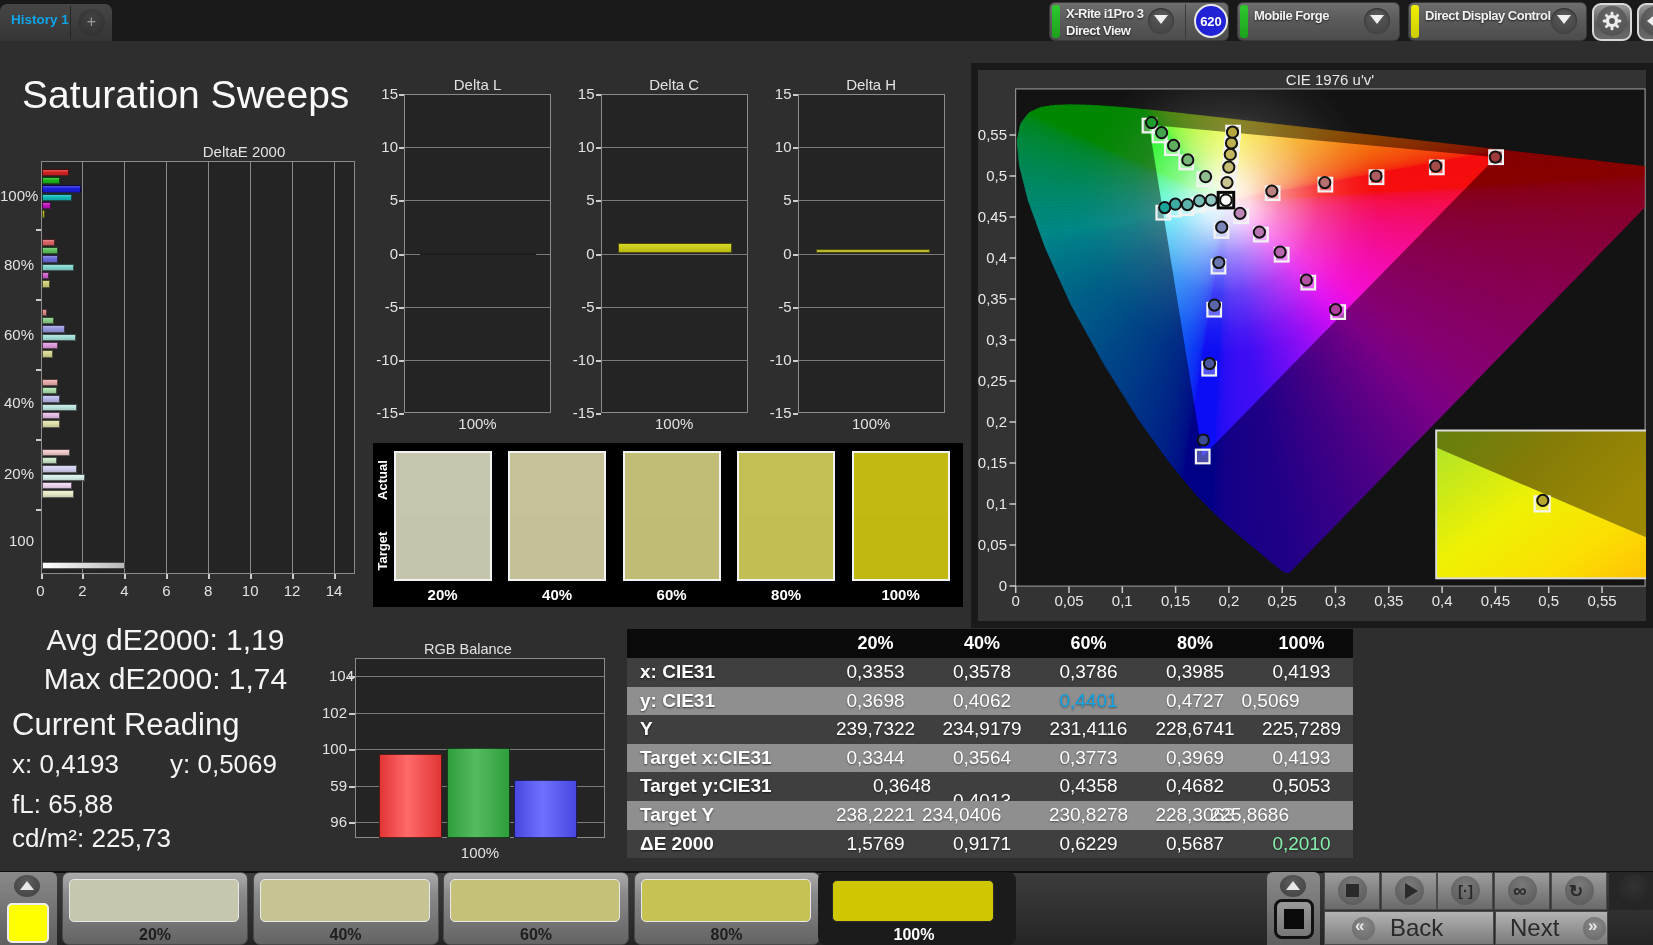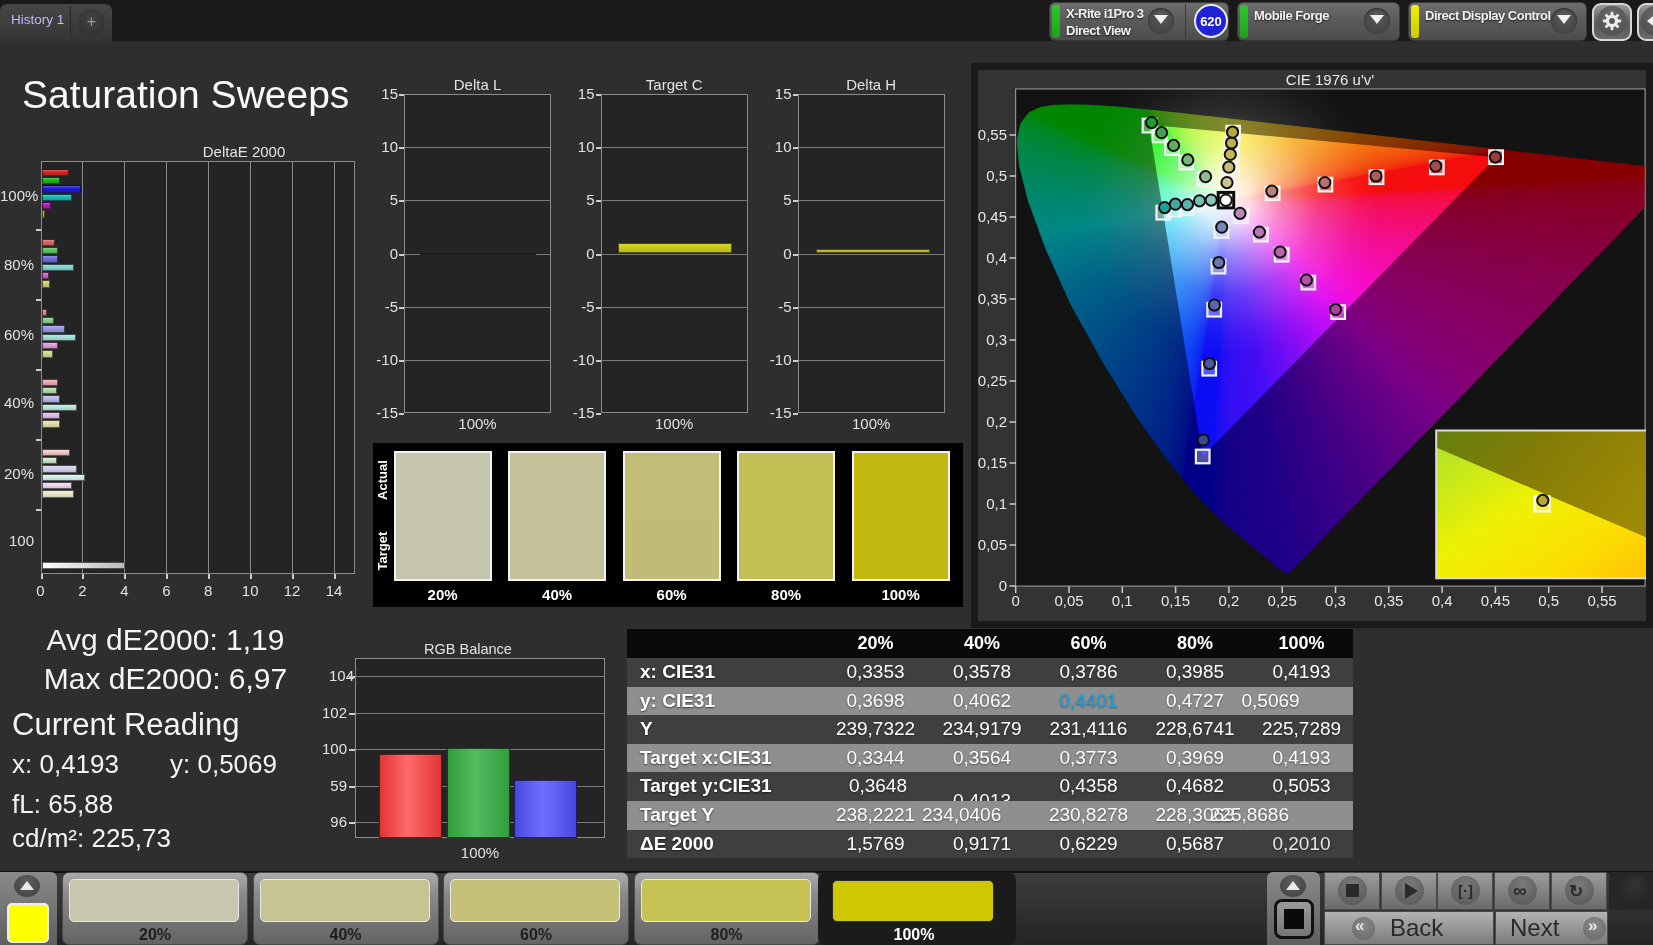--- a/index.html
+++ b/index.html
@@ -8,21 +8,21 @@
 .plot { position:absolute; background:#242424; border:1px solid #8c8c8c; }
 .gridv { position:absolute; width:1px; background:#8a8a8a; }
 .gridh { position:absolute; height:1px; background:#7a7a7a; }
 .bar { position:absolute; border:1px solid rgba(0,0,0,0.6); }
 </style></head>
 <body>
 
 <div class="abs" style="left:0;top:0;width:1653px;height:41px;background:#191919"></div>
 <div class="abs" style="left:0;top:4px;width:112px;height:37px;background:linear-gradient(#464646,#353535);border-radius:7px 7px 0 0"></div>
 <div class="abs" style="left:70px;top:6px;width:1px;height:33px;background:#262626"></div>
-<div class="abs" style="left:11px;top:12px;color:#c4b5fd;font-size:13.5px;font-weight:normal">History 1</div>
+<div class="abs" style="left:11px;top:12px;color:#0ea5e9;font-size:13.5px;font-weight:bold">History 1</div>
 <div class="abs" style="left:78px;top:9px;width:27px;height:27px;border-radius:50%;background:radial-gradient(circle at 50% 35%,#424242,#2e2e2e);color:#9a9a9a;font-size:16px;text-align:center;line-height:25px">+</div>
 <div class="abs" style="left:1049px;top:2px;width:180px;height:39px;background:linear-gradient(#6e6e6e,#5b5b5b 45%,#4c4c4c);border-radius:6px;border:1px solid #3a3a3a"></div>
 <div class="abs" style="left:1052px;top:5px;width:8px;height:33px;background:linear-gradient(#2ec82e,#1da11d);border-radius:3px"></div>
 <div class="abs" style="left:1066px;top:6px;color:#f2f2f2;font-size:13px;letter-spacing:-0.5px;font-weight:bold;text-shadow:0 1px 2px rgba(0,0,0,.7)">X-Rite i1Pro 3</div>
 <div class="abs" style="left:1066px;top:23px;color:#f2f2f2;font-size:13px;letter-spacing:-0.5px;font-weight:bold;text-shadow:0 1px 2px rgba(0,0,0,.7)">Direct View</div>
 <div class="abs" style="left:1148px;top:8px;width:26px;height:26px;border-radius:50%;background:radial-gradient(circle at 50% 30%,#5a5a5a,#3f3f3f);box-shadow:inset 0 1px 2px rgba(0,0,0,.5)"></div>
 <div class="abs" style="left:1154px;top:15px;width:0;height:0;border-left:7px solid transparent;border-right:7px solid transparent;border-top:9px solid #f0f0f0"></div>
 <div class="abs" style="left:1185px;top:4px;width:1px;height:35px;background:#3a3a3a"></div>
 <div class="abs" style="left:1194px;top:4px;width:34px;height:34px;border-radius:50%;background:#2121d6;border:2px solid #e8e8e8;color:#fff;font-size:13px;font-weight:bold;text-align:center;line-height:31px">620</div>
 <div class="abs" style="left:1237px;top:2px;width:163px;height:39px;background:linear-gradient(#6e6e6e,#5b5b5b 45%,#4c4c4c);border-radius:6px;border:1px solid #3a3a3a"></div>
@@ -139,21 +139,21 @@
 <div class="abs" style="left:399.0px;top:200.3px;width:5px;height:2px;background:#cccccc"></div>
 <div class="lbl" style="left:362.0px;top:244.5px;width:36px;text-align:right">0</div>
 <div class="abs" style="left:399.0px;top:253.5px;width:5px;height:2px;background:#cccccc"></div>
 <div class="lbl" style="left:362.0px;top:297.7px;width:36px;text-align:right">-5</div>
 <div class="abs" style="left:399.0px;top:306.7px;width:5px;height:2px;background:#cccccc"></div>
 <div class="lbl" style="left:362.0px;top:350.8px;width:36px;text-align:right">-10</div>
 <div class="abs" style="left:399.0px;top:359.8px;width:5px;height:2px;background:#cccccc"></div>
 <div class="lbl" style="left:362.0px;top:404.0px;width:36px;text-align:right">-15</div>
 <div class="abs" style="left:399.0px;top:413.0px;width:5px;height:2px;background:#cccccc"></div>
 <div class="lbl" style="left:437.5px;top:415px;width:80px;text-align:center">100%</div>
-<div class="lbl" style="left:614.2px;top:76px;width:120px;text-align:center">Target C</div>
+<div class="lbl" style="left:614.2px;top:76px;width:120px;text-align:center">Delta C</div>
 <div class="plot" style="left:600.5px;top:94px;width:147.5px;height:319px"></div>
 <div class="gridh" style="left:601.5px;top:147.2px;width:145.5px"></div>
 <div class="gridh" style="left:601.5px;top:200.3px;width:145.5px"></div>
 <div class="gridh" style="left:601.5px;top:253.5px;width:145.5px"></div>
 <div class="gridh" style="left:601.5px;top:306.7px;width:145.5px"></div>
 <div class="gridh" style="left:601.5px;top:359.8px;width:145.5px"></div>
 <div class="lbl" style="left:558.5px;top:85.0px;width:36px;text-align:right">15</div>
 <div class="abs" style="left:595.5px;top:94.0px;width:5px;height:2px;background:#cccccc"></div>
 <div class="lbl" style="left:558.5px;top:138.2px;width:36px;text-align:right">10</div>
 <div class="abs" style="left:595.5px;top:147.2px;width:5px;height:2px;background:#cccccc"></div>
@@ -200,21 +200,21 @@
 <div class="abs" style="left:393.6px;top:586px;width:98px;text-align:center;color:#fff;font-size:15px;font-weight:bold">20%</div>
 <div class="abs" style="left:508.1px;top:451px;width:98px;height:130px;border:2px solid #f2f2f2;background:linear-gradient(#c5c299 50%,#c4c198 50%)"></div>
 <div class="abs" style="left:508.1px;top:586px;width:98px;text-align:center;color:#fff;font-size:15px;font-weight:bold">40%</div>
 <div class="abs" style="left:622.6px;top:451px;width:98px;height:130px;border:2px solid #f2f2f2;background:linear-gradient(#c1bd77 50%,#c0bc76 50%)"></div>
 <div class="abs" style="left:622.6px;top:586px;width:98px;text-align:center;color:#fff;font-size:15px;font-weight:bold">60%</div>
 <div class="abs" style="left:737.1px;top:451px;width:98px;height:130px;border:2px solid #f2f2f2;background:linear-gradient(#c4bf55 50%,#c3be54 50%)"></div>
 <div class="abs" style="left:737.1px;top:586px;width:98px;text-align:center;color:#fff;font-size:15px;font-weight:bold">80%</div>
 <div class="abs" style="left:851.6px;top:451px;width:98px;height:130px;border:2px solid #f2f2f2;background:linear-gradient(#c2ba10 50%,#c1b90f 50%)"></div>
 <div class="abs" style="left:851.6px;top:586px;width:98px;text-align:center;color:#fff;font-size:15px;font-weight:bold">100%</div>
 <div class="abs" style="left:0px;top:623px;width:331px;text-align:center;color:#f5f5f5;font-size:30px">Avg dE2000: 1,19</div>
-<div class="abs" style="left:0px;top:662px;width:331px;text-align:center;color:#f5f5f5;font-size:30px">Max dE2000: 6,97</div>
+<div class="abs" style="left:0px;top:662px;width:331px;text-align:center;color:#f5f5f5;font-size:30px">Max dE2000: 1,74</div>
 <div class="abs" style="left:12px;top:707px;color:#f5f5f5;font-size:31px">Current Reading</div>
 <div class="abs" style="left:12px;top:749px;color:#f5f5f5;font-size:26px">x: 0,4193</div>
 <div class="abs" style="left:170px;top:749px;color:#f5f5f5;font-size:26px">y: 0,5069</div>
 <div class="abs" style="left:12px;top:789px;color:#f5f5f5;font-size:26px">fL: 65,88</div>
 <div class="abs" style="left:12px;top:823px;color:#f5f5f5;font-size:26px">cd/m²: 225,73</div>
 <div class="lbl" style="left:408px;top:641px;width:120px;text-align:center;font-size:14.5px">RGB Balance</div>
 <div class="plot" style="left:355px;top:658px;width:250px;height:180px"></div>
 <div class="gridh" style="left:356px;top:676.0px;width:248px"></div>
 <div class="lbl" style="left:318px;top:667.0px;width:36px;text-align:right">104</div>
 <div class="abs" style="left:349px;top:676.0px;width:6px;height:2px;background:#cccccc"></div>
@@ -264,39 +264,39 @@
 <div class="abs" style="left:1241.5px;top:718.2px;width:120px;text-align:center;color:#fff;font-size:19px;text-shadow:0 1px 2px rgba(0,0,0,.45)">225,7289</div>
 <div class="abs" style="left:627px;top:743.8px;width:726px;height:28.6px;background:#8f8f8f"></div>
 <div class="abs" style="left:640px;top:746.8px;color:#fff;font-size:19px;font-weight:bold;text-shadow:0 1px 2px rgba(0,0,0,.6)">Target x:CIE31</div>
 <div class="abs" style="left:815.5px;top:746.8px;width:120px;text-align:center;color:#fff;font-size:19px;text-shadow:0 1px 2px rgba(0,0,0,.45)">0,3344</div>
 <div class="abs" style="left:922.0px;top:746.8px;width:120px;text-align:center;color:#fff;font-size:19px;text-shadow:0 1px 2px rgba(0,0,0,.45)">0,3564</div>
 <div class="abs" style="left:1028.5px;top:746.8px;width:120px;text-align:center;color:#fff;font-size:19px;text-shadow:0 1px 2px rgba(0,0,0,.45)">0,3773</div>
 <div class="abs" style="left:1135.0px;top:746.8px;width:120px;text-align:center;color:#fff;font-size:19px;text-shadow:0 1px 2px rgba(0,0,0,.45)">0,3969</div>
 <div class="abs" style="left:1241.5px;top:746.8px;width:120px;text-align:center;color:#fff;font-size:19px;text-shadow:0 1px 2px rgba(0,0,0,.45)">0,4193</div>
 <div class="abs" style="left:627px;top:772.4px;width:726px;height:28.6px;background:#3f3f3f"></div>
 <div class="abs" style="left:640px;top:775.4px;color:#fff;font-size:19px;font-weight:bold;text-shadow:0 1px 2px rgba(0,0,0,.6)">Target y:CIE31</div>
-<div class="abs" style="left:787px;top:775.4px;width:120px;text-align:right;color:#fff;font-size:19px;text-shadow:0 1px 2px rgba(0,0,0,.45)">0,3648</div>
+<div class="abs" style="left:842px;top:775.4px;width:120px;text-align:center;color:#fff;font-size:19px;text-shadow:0 1px 2px rgba(0,0,0,.45)">0,3648</div>
 <div class="abs" style="left:922.0px;top:790px;width:120px;text-align:center;color:#fff;font-size:19px;text-shadow:0 1px 2px rgba(0,0,0,.45)">0,4013</div>
 <div class="abs" style="left:1028.5px;top:775.4px;width:120px;text-align:center;color:#fff;font-size:19px;text-shadow:0 1px 2px rgba(0,0,0,.45)">0,4358</div>
 <div class="abs" style="left:1135.0px;top:775.4px;width:120px;text-align:center;color:#fff;font-size:19px;text-shadow:0 1px 2px rgba(0,0,0,.45)">0,4682</div>
 <div class="abs" style="left:1241.5px;top:775.4px;width:120px;text-align:center;color:#fff;font-size:19px;text-shadow:0 1px 2px rgba(0,0,0,.45)">0,5053</div>
 <div class="abs" style="left:627px;top:801.0px;width:726px;height:28.6px;background:#8f8f8f"></div>
 <div class="abs" style="left:640px;top:804.0px;color:#fff;font-size:19px;font-weight:bold;text-shadow:0 1px 2px rgba(0,0,0,.6)">Target Y</div>
 <div class="abs" style="left:815.5px;top:804.0px;width:120px;text-align:center;color:#fff;font-size:19px;text-shadow:0 1px 2px rgba(0,0,0,.45)">238,2221</div>
 <div class="abs" style="left:922.0px;top:804.0px;width:120px;text-align:left;color:#fff;font-size:19px;text-shadow:0 1px 2px rgba(0,0,0,.45)">234,0406</div>
 <div class="abs" style="left:1028.5px;top:804.0px;width:120px;text-align:center;color:#fff;font-size:19px;text-shadow:0 1px 2px rgba(0,0,0,.45)">230,8278</div>
 <div class="abs" style="left:1135.0px;top:804.0px;width:120px;text-align:center;color:#fff;font-size:19px;text-shadow:0 1px 2px rgba(0,0,0,.45)">228,3063</div>
 <div class="abs" style="left:1169px;top:804.0px;width:120px;text-align:right;color:#fff;font-size:19px;text-shadow:0 1px 2px rgba(0,0,0,.45)">225,8686</div>
 <div class="abs" style="left:627px;top:829.6px;width:726px;height:28.6px;background:#3f3f3f"></div>
 <div class="abs" style="left:640px;top:832.6px;color:#fff;font-size:19px;font-weight:bold;text-shadow:0 1px 2px rgba(0,0,0,.6)">ΔE 2000</div>
 <div class="abs" style="left:815.5px;top:832.6px;width:120px;text-align:center;color:#fff;font-size:19px;text-shadow:0 1px 2px rgba(0,0,0,.45)">1,5769</div>
 <div class="abs" style="left:922.0px;top:832.6px;width:120px;text-align:center;color:#fff;font-size:19px;text-shadow:0 1px 2px rgba(0,0,0,.45)">0,9171</div>
 <div class="abs" style="left:1028.5px;top:832.6px;width:120px;text-align:center;color:#fff;font-size:19px;text-shadow:0 1px 2px rgba(0,0,0,.45)">0,6229</div>
 <div class="abs" style="left:1135.0px;top:832.6px;width:120px;text-align:center;color:#fff;font-size:19px;text-shadow:0 1px 2px rgba(0,0,0,.45)">0,5687</div>
-<div class="abs" style="left:1241.5px;top:832.6px;width:120px;text-align:center;color:#e5e5e5;font-size:19px;text-shadow:0 1px 2px rgba(0,0,0,.45)">0,2010</div>
+<div class="abs" style="left:1241.5px;top:832.6px;width:120px;text-align:center;color:#86efac;font-size:19px;text-shadow:0 1px 2px rgba(0,0,0,.45)">0,2010</div>
 <div class="abs" style="left:971px;top:63px;width:682px;height:565px;background:#333333;border:7px solid #1a1a1a">
 <div class="abs" style="left:18px;top:1px;width:668px;text-align:center;color:#e8e8e8;font-size:15px">CIE 1976 u'v'</div>
 <svg class="abs" width="668" height="551" viewBox="0 0 668 551" style="position:absolute;left:0;top:0">
       <defs>
         <clipPath id="plotclip">
           <rect x="38.2" y="19.5" width="628.3" height="496"></rect>
         </clipPath>
         <mask id="outg">
           <rect x="0" y="0" width="668" height="551" fill="white"></rect>
           <polygon points="170.9,54.8 518.1,87.2 224.7,386.5" fill="black"></polygon>

